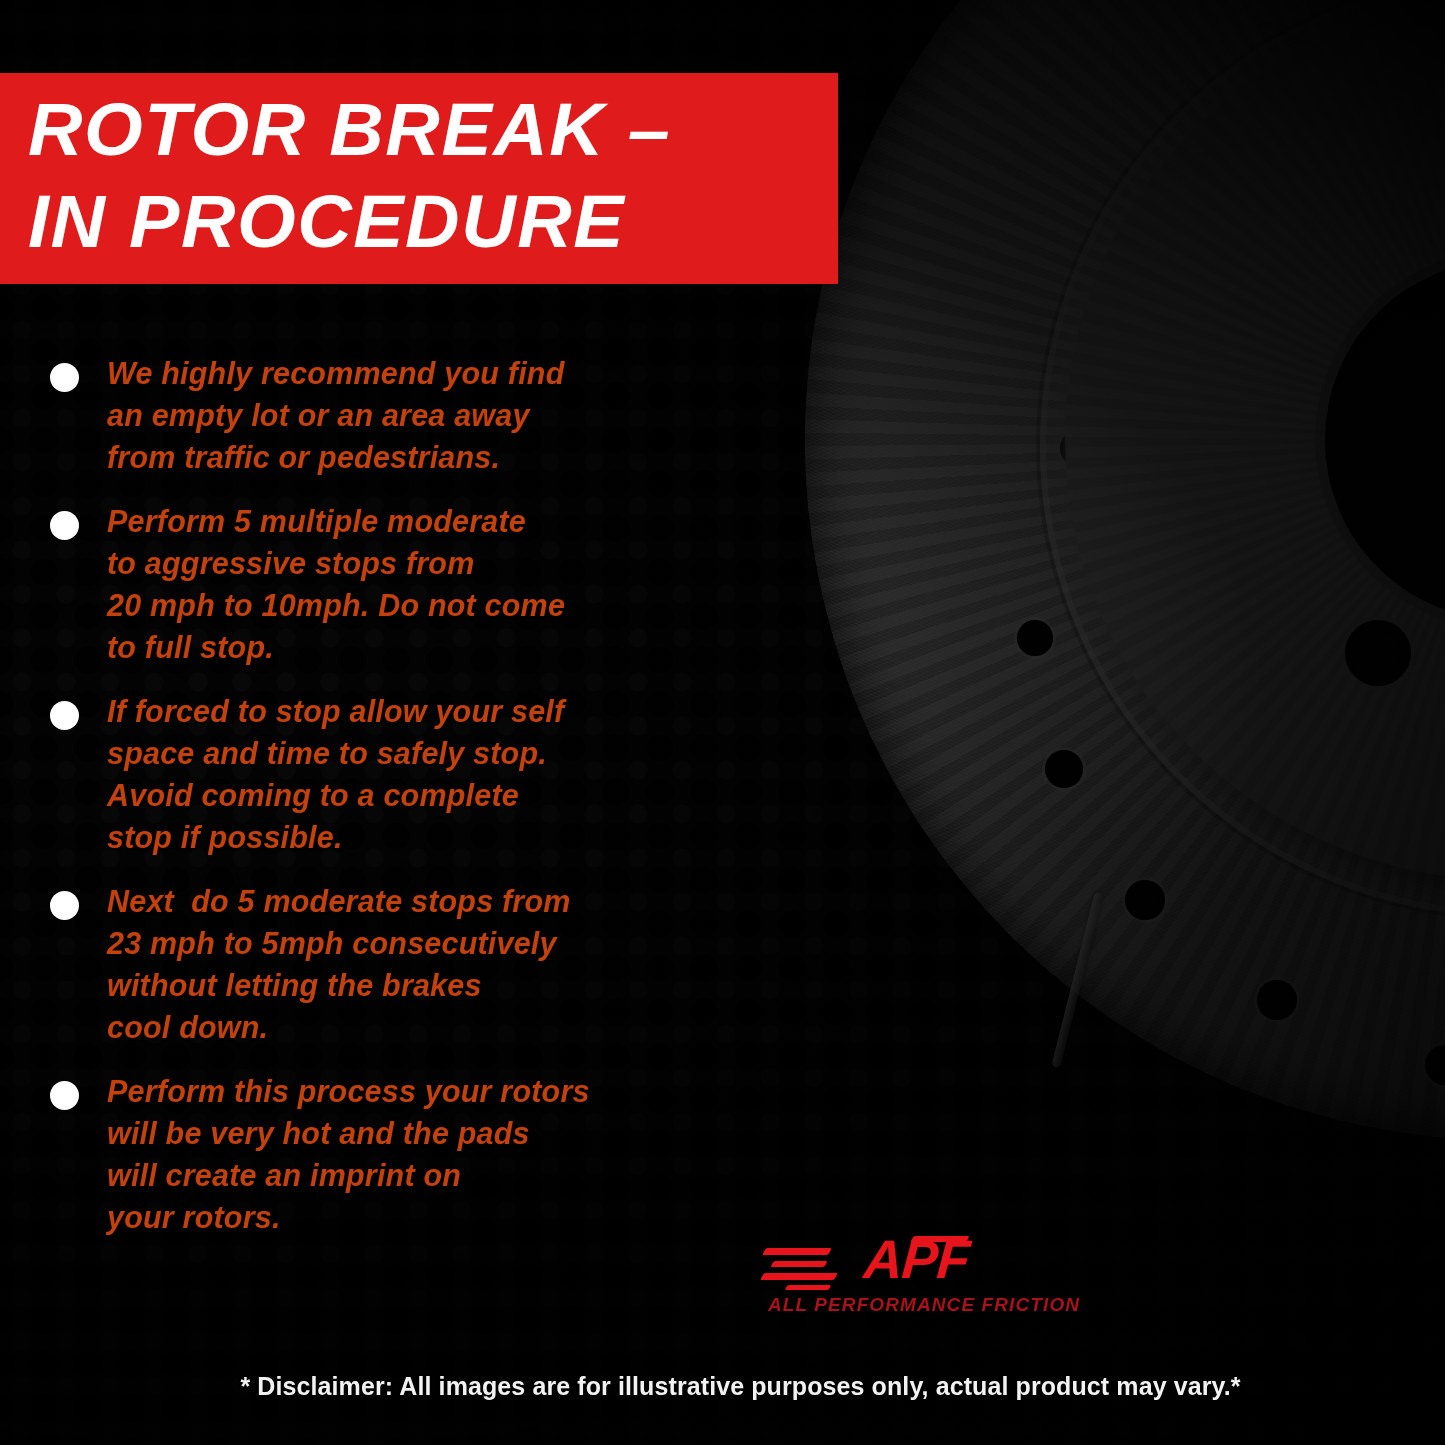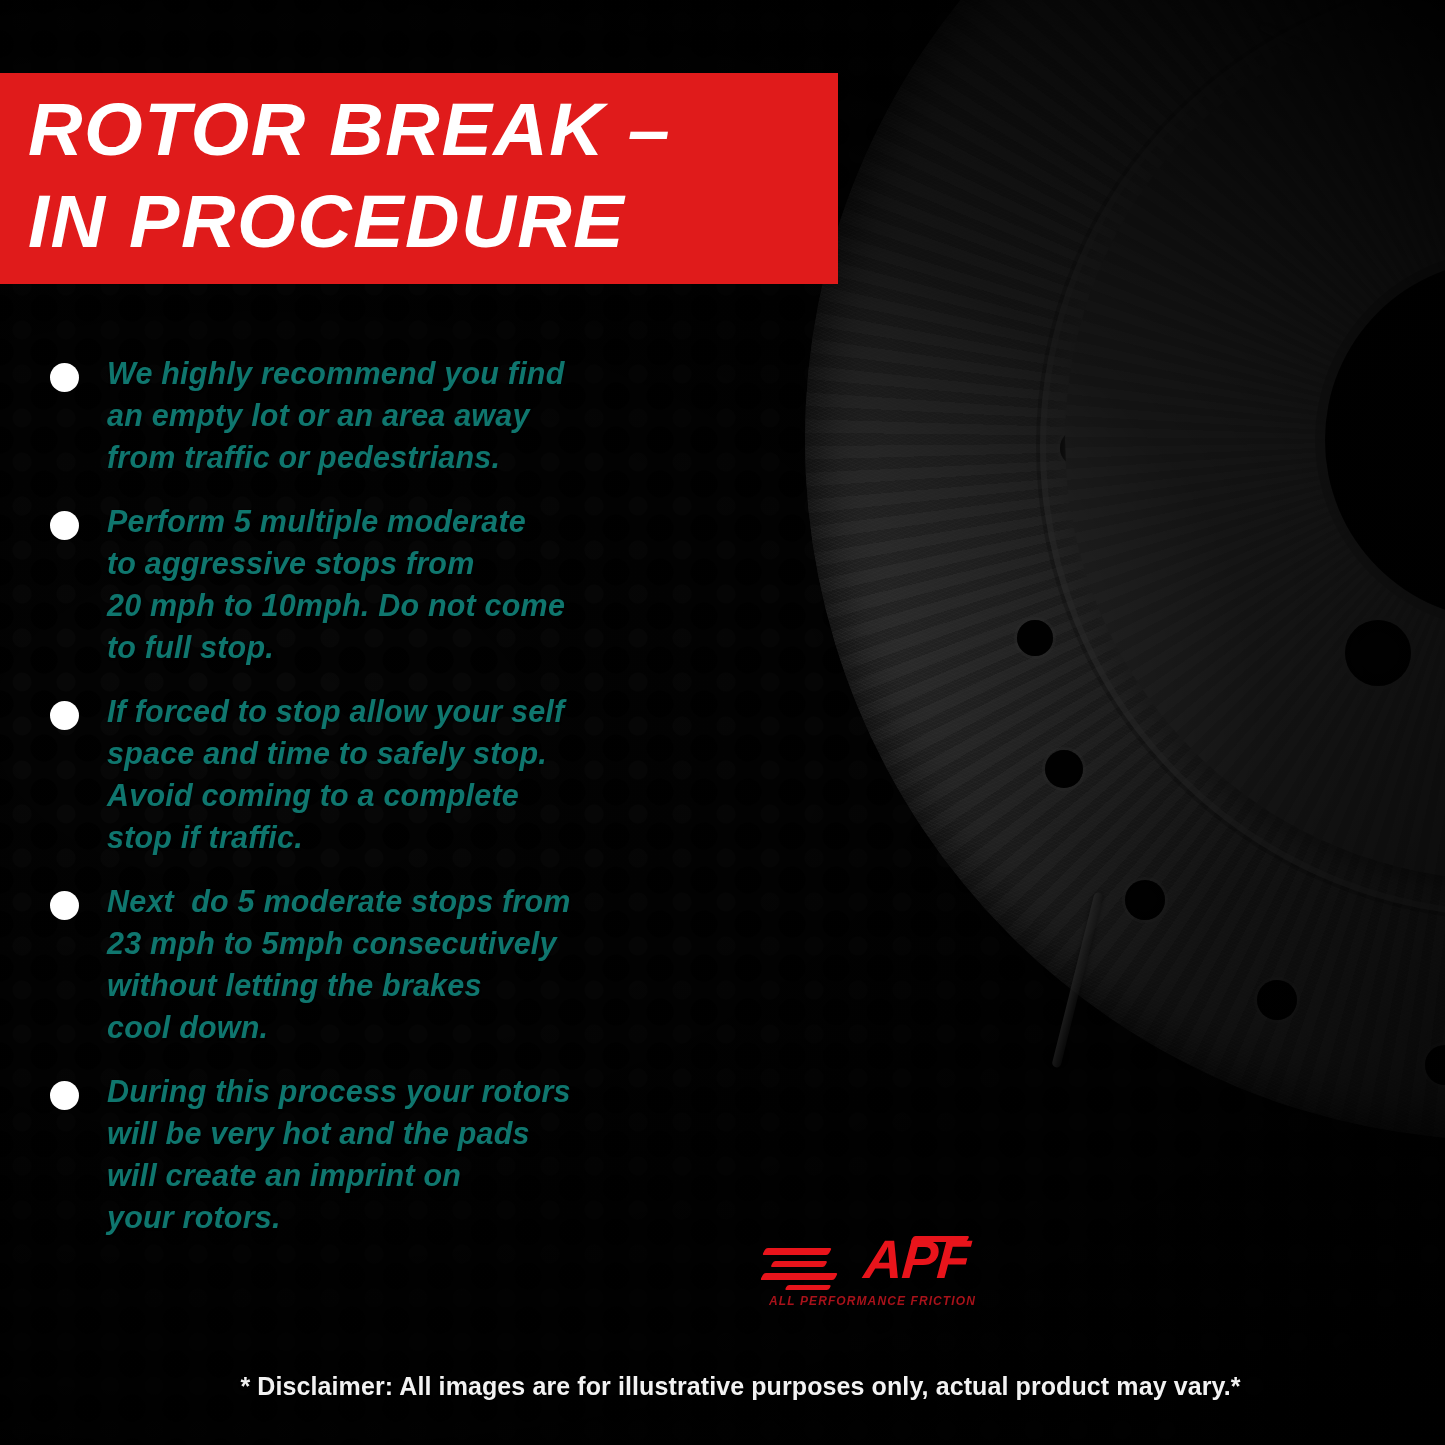--- a/index.html
+++ b/index.html
@@ -160,21 +160,21 @@
   .bullet-dot{
     flex:0 0 auto;
     width:29px;
     height:29px;
     border-radius:50%;
     background:#ffffff;
     margin-top:11px;
     margin-right:28px;
   }
   .bullet-text{
-    color:#0f766e;
+    color:#c2410c;
     font-family:"Liberation Sans", sans-serif;
     font-weight:bold;
     font-style:italic;
     font-size:30.5px;
     line-height:42px;
     letter-spacing:0.2px;
     white-space:pre-wrap;
     text-shadow:0 1px 2px rgba(0,0,0,.6);
   }
 
@@ -214,21 +214,21 @@
   .apf-tag{
     position:absolute;
     left:6px;
     top:62px;
     width:209px;
     text-align:center;
     color:#a8121a;
     font-family:"Liberation Sans", sans-serif;
     font-weight:bold;
     font-style:italic;
-    font-size:12px;
+    font-size:19px;
     letter-spacing:1.1px;
     white-space:nowrap;
   }
 
   
   .disclaimer{
     position:absolute;
     left:0;
     right:0;
     top:1372px;
@@ -299,34 +299,34 @@
 to aggressive stops from
 20 mph to 10mph. Do not come
 to full stop.</span>
     </div>
 
     <div class="bullet-row">
       <span class="bullet-dot"></span>
       <span class="bullet-text">If forced to stop allow your self
 space and time to safely stop.
 Avoid coming to a complete
-stop if traffic.</span>
+stop if possible.</span>
     </div>
 
     <div class="bullet-row">
       <span class="bullet-dot"></span>
       <span class="bullet-text">Next  do 5 moderate stops from
 23 mph to 5mph consecutively
 without letting the brakes
 cool down.</span>
     </div>
 
     <div class="bullet-row">
       <span class="bullet-dot"></span>
-      <span class="bullet-text">During this process your rotors
+      <span class="bullet-text">Perform this process your rotors
 will be very hot and the pads
 will create an imprint on
 your rotors.</span>
     </div>
 
 
   </div>
 
   <div class="apf-logo">
     <div class="apf-mark">

